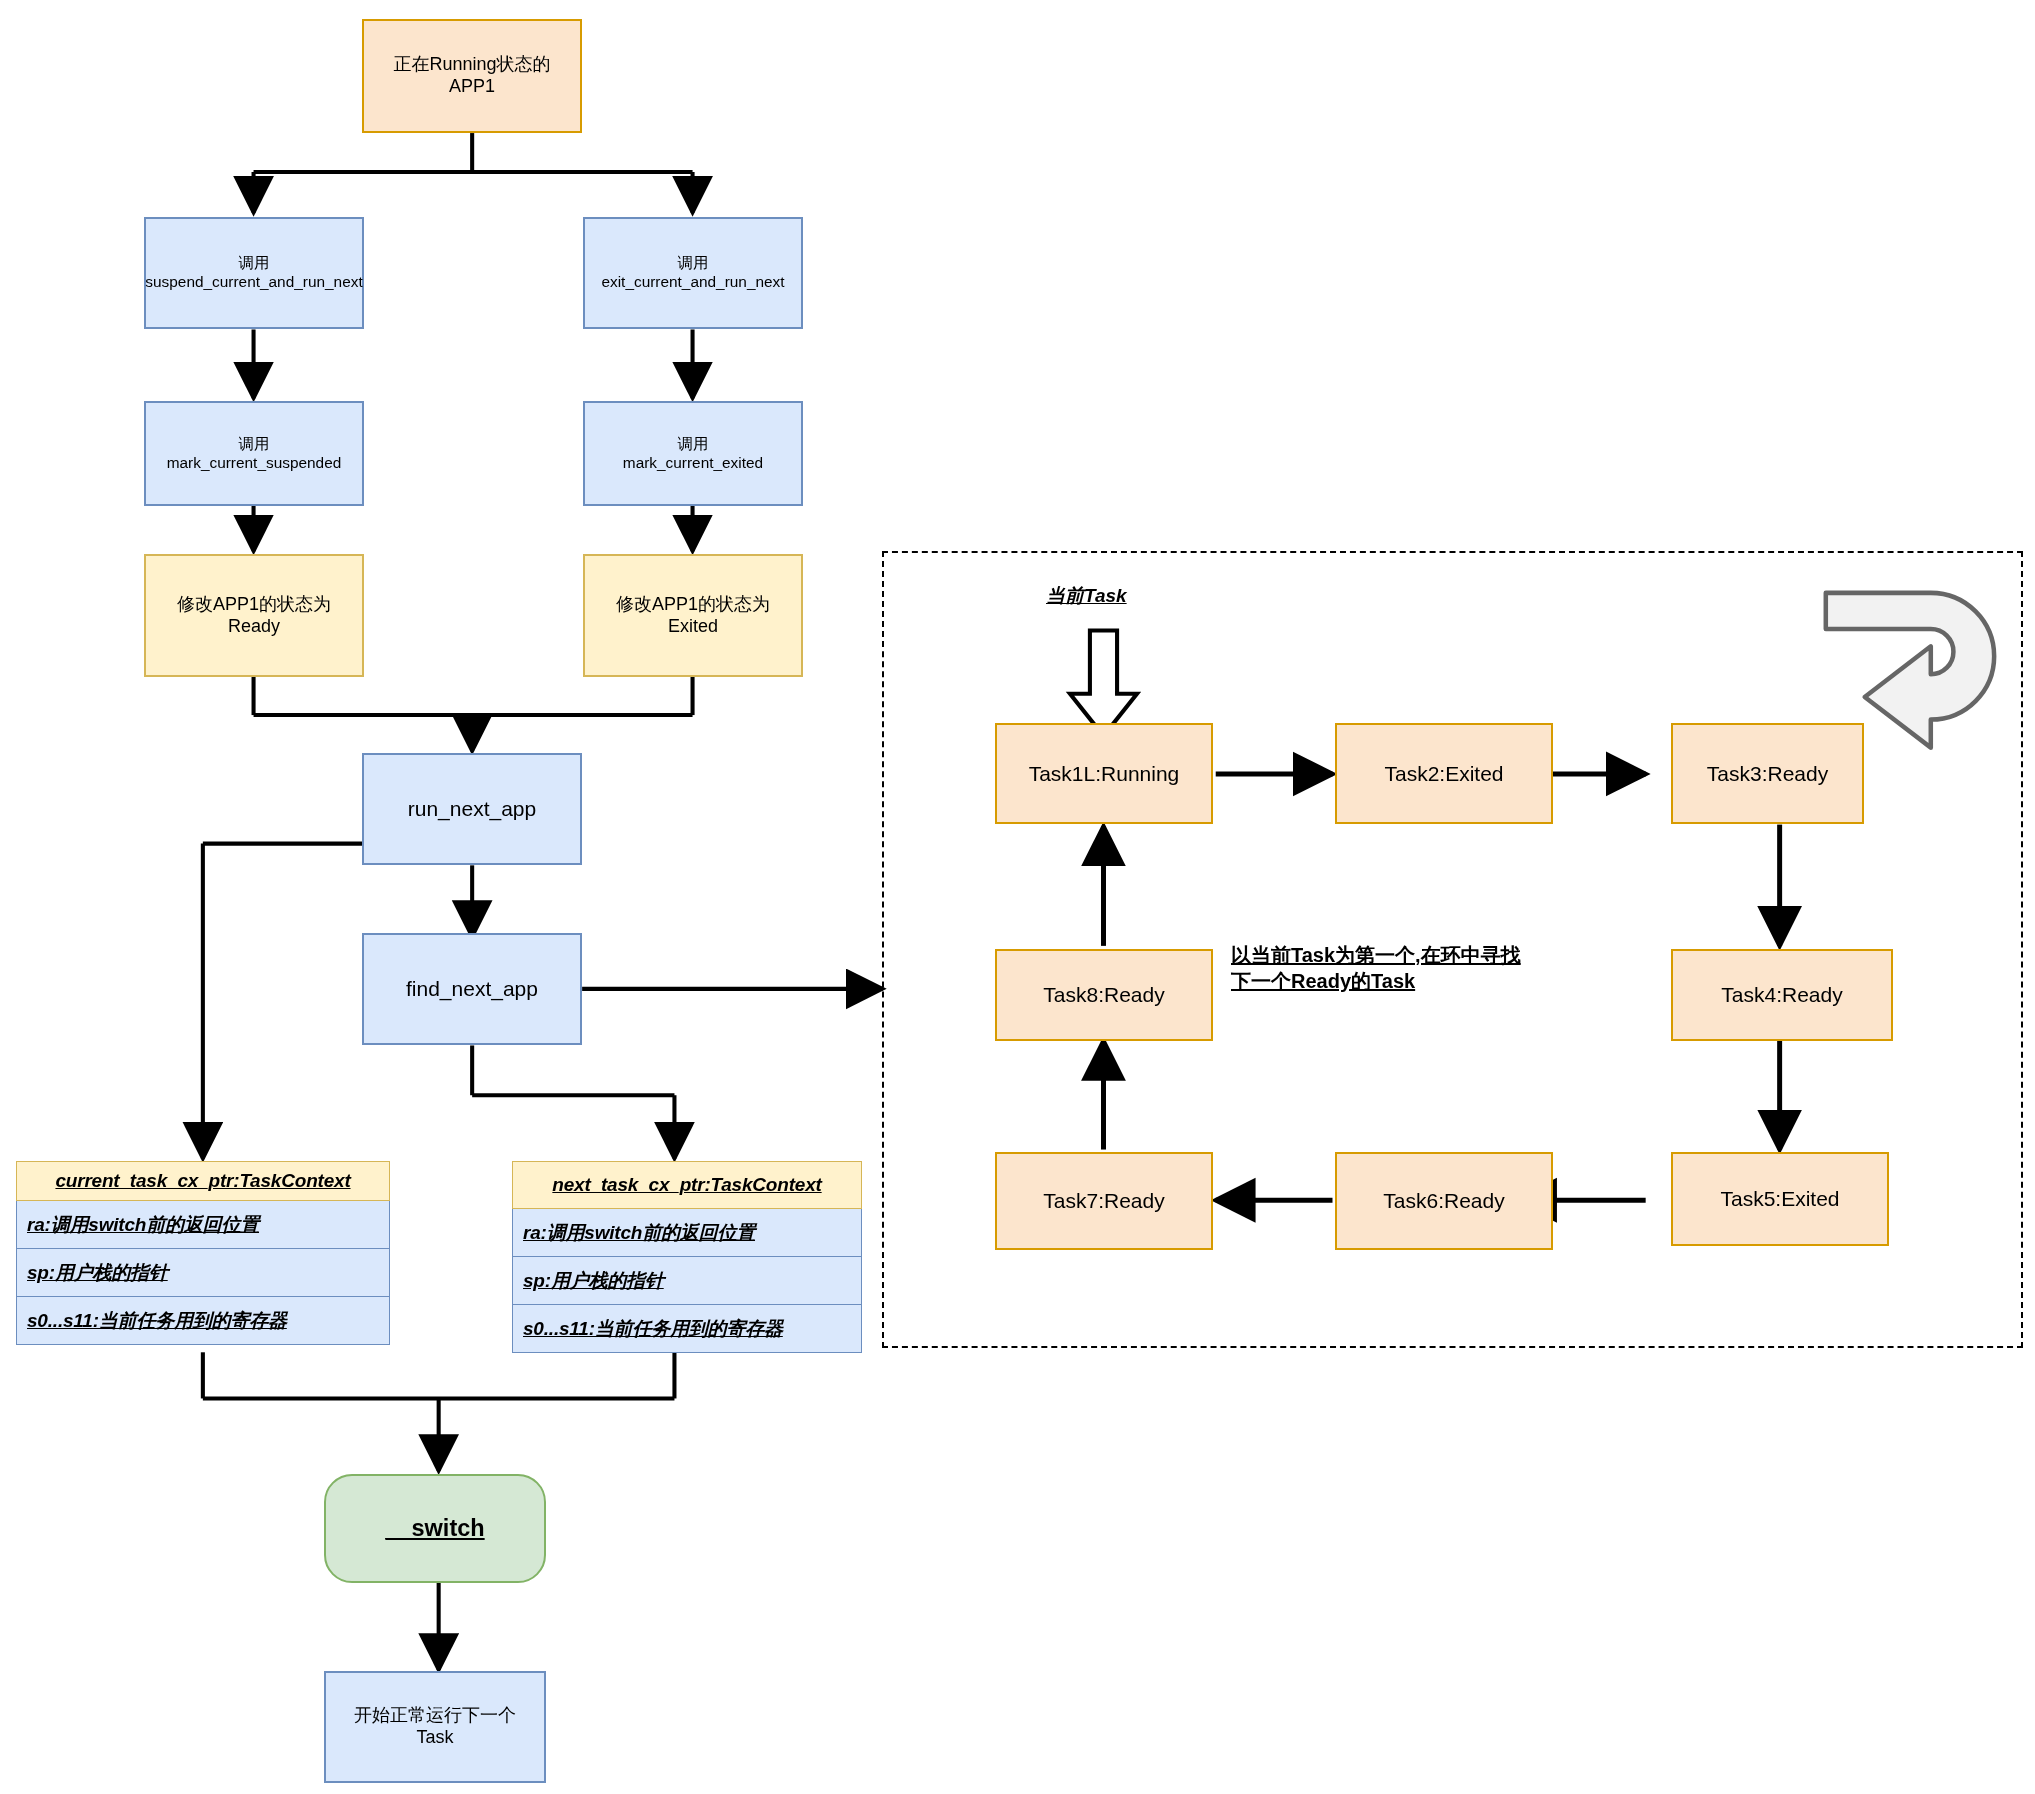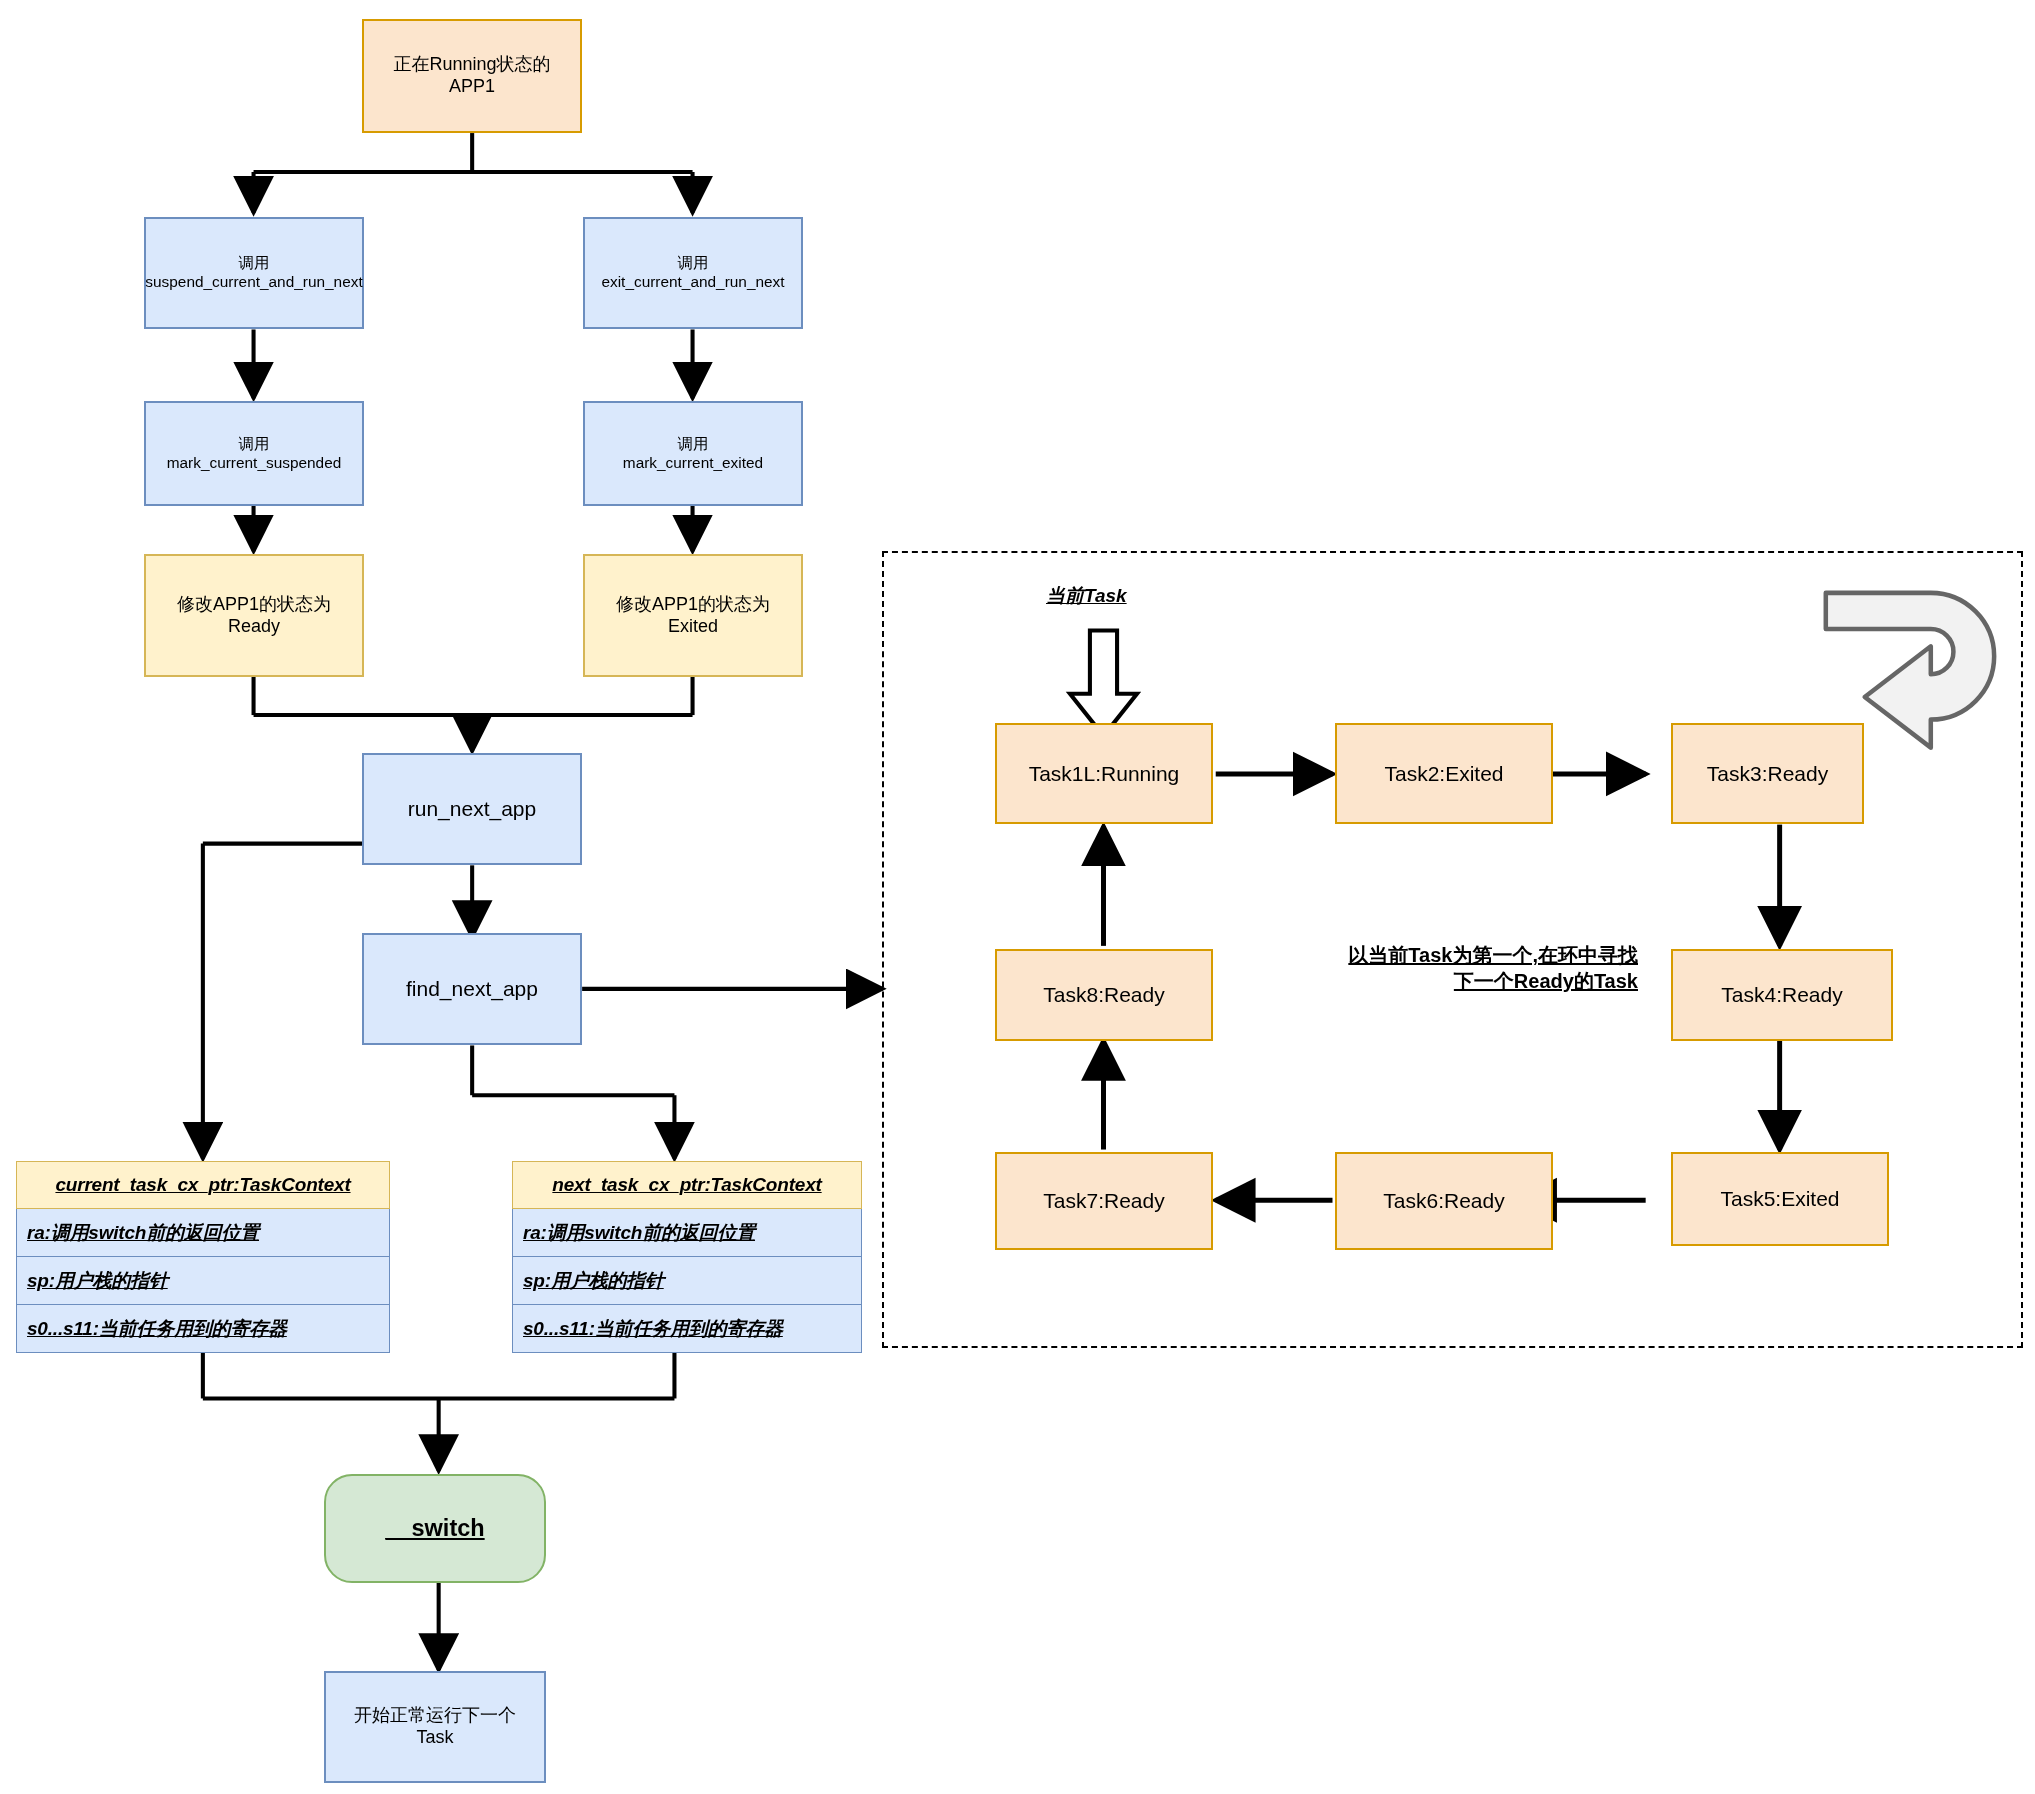--- a/index.html
+++ b/index.html
@@ -29,21 +29,21 @@
             display:flex;align-items:center;justify-content:center;}
   .ctx-row{box-sizing:border-box;background:#dae8fc;border:1.8px solid #6c8ebf;border-top:none;
            display:flex;align-items:center;padding-left:10px;}
   .ctx-head span,.ctx-row span{
     font-weight:bold;font-style:italic;text-decoration:underline;
     font-size:19px;color:#000;white-space:nowrap;letter-spacing:-0.2px;}
 
   .label-bi{position:absolute;font-weight:bold;font-style:italic;
             text-decoration:underline;font-size:19px;color:#000;white-space:nowrap;}
   .label-b{position:absolute;font-weight:bold;text-decoration:underline;
-           font-size:20px;color:#000;text-align:right;line-height:1.28;}
+           font-size:20px;color:#000;text-align:left;line-height:1.28;}
   .switch-lbl{font-weight:bold;text-decoration:underline;font-size:23.5px;color:#000;}
   .dash-panel{position:absolute;box-sizing:border-box;border:2.3px dashed #000;background:transparent;}
   .two-line{display:block;}
 </style>
 </head>
 <body>
 
 <div id="stage">
 
   <svg class="layer" viewBox="0 0 4496 3964" xmlns="http://www.w3.org/2000/svg">
@@ -174,21 +174,21 @@
 
   <div class="node nd-blue t-big" style="left:362px;top:753px;width:220px;height:112px;">
     <span>run_next_app</span>
   </div>
 
   <div class="node nd-blue t-big" style="left:362px;top:933px;width:220px;height:112px;">
     <span>find_next_app</span>
   </div>
 
   <div class="ctx" style="left:16px;top:1161px;width:374px;height:192px;">
-    <div class="ctx-head" style="height:48px;">
+    <div class="ctx-head" style="height:40px;">
       <span>current_task_cx_ptr:TaskContext</span>
     </div>
     <div class="ctx-row" style="height:48px;">
       <span>ra:调用switch前的返回位置</span>
     </div>
     <div class="ctx-row" style="height:48px;">
       <span>sp:用户栈的指针</span>
     </div>
     <div class="ctx-row" style="height:48px;">
       <span>s0...s11:当前任务用到的寄存器</span>

